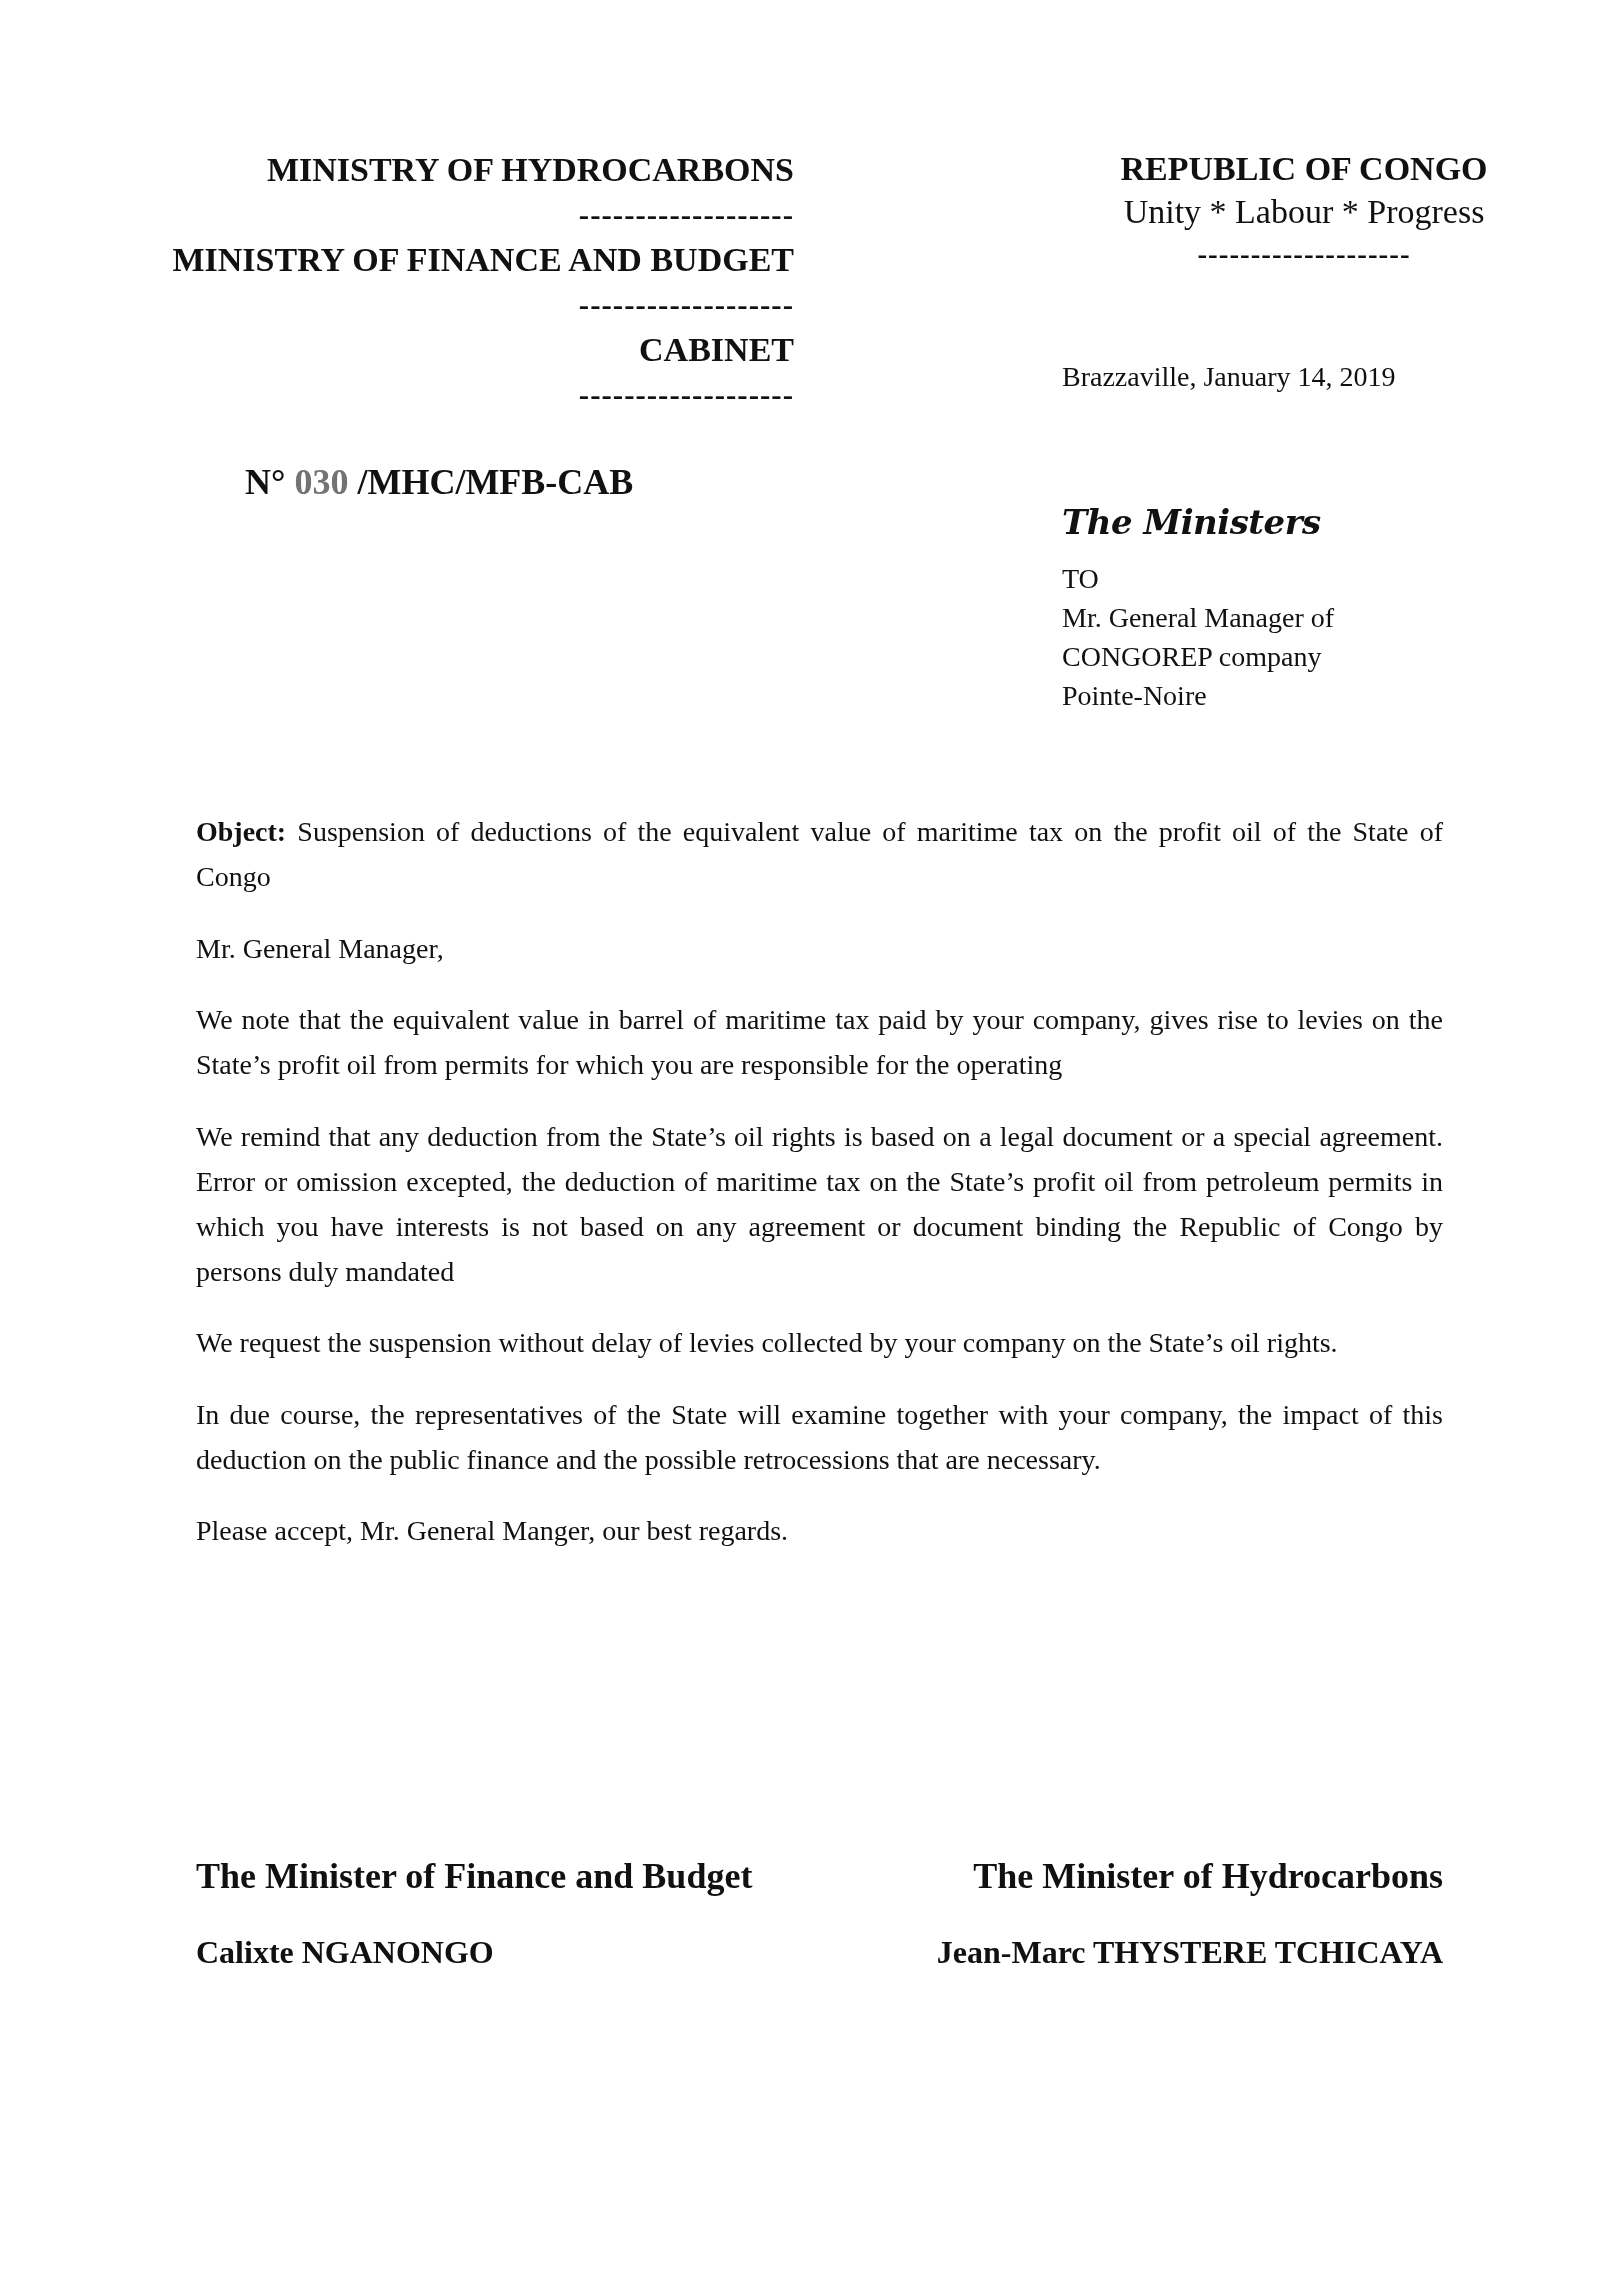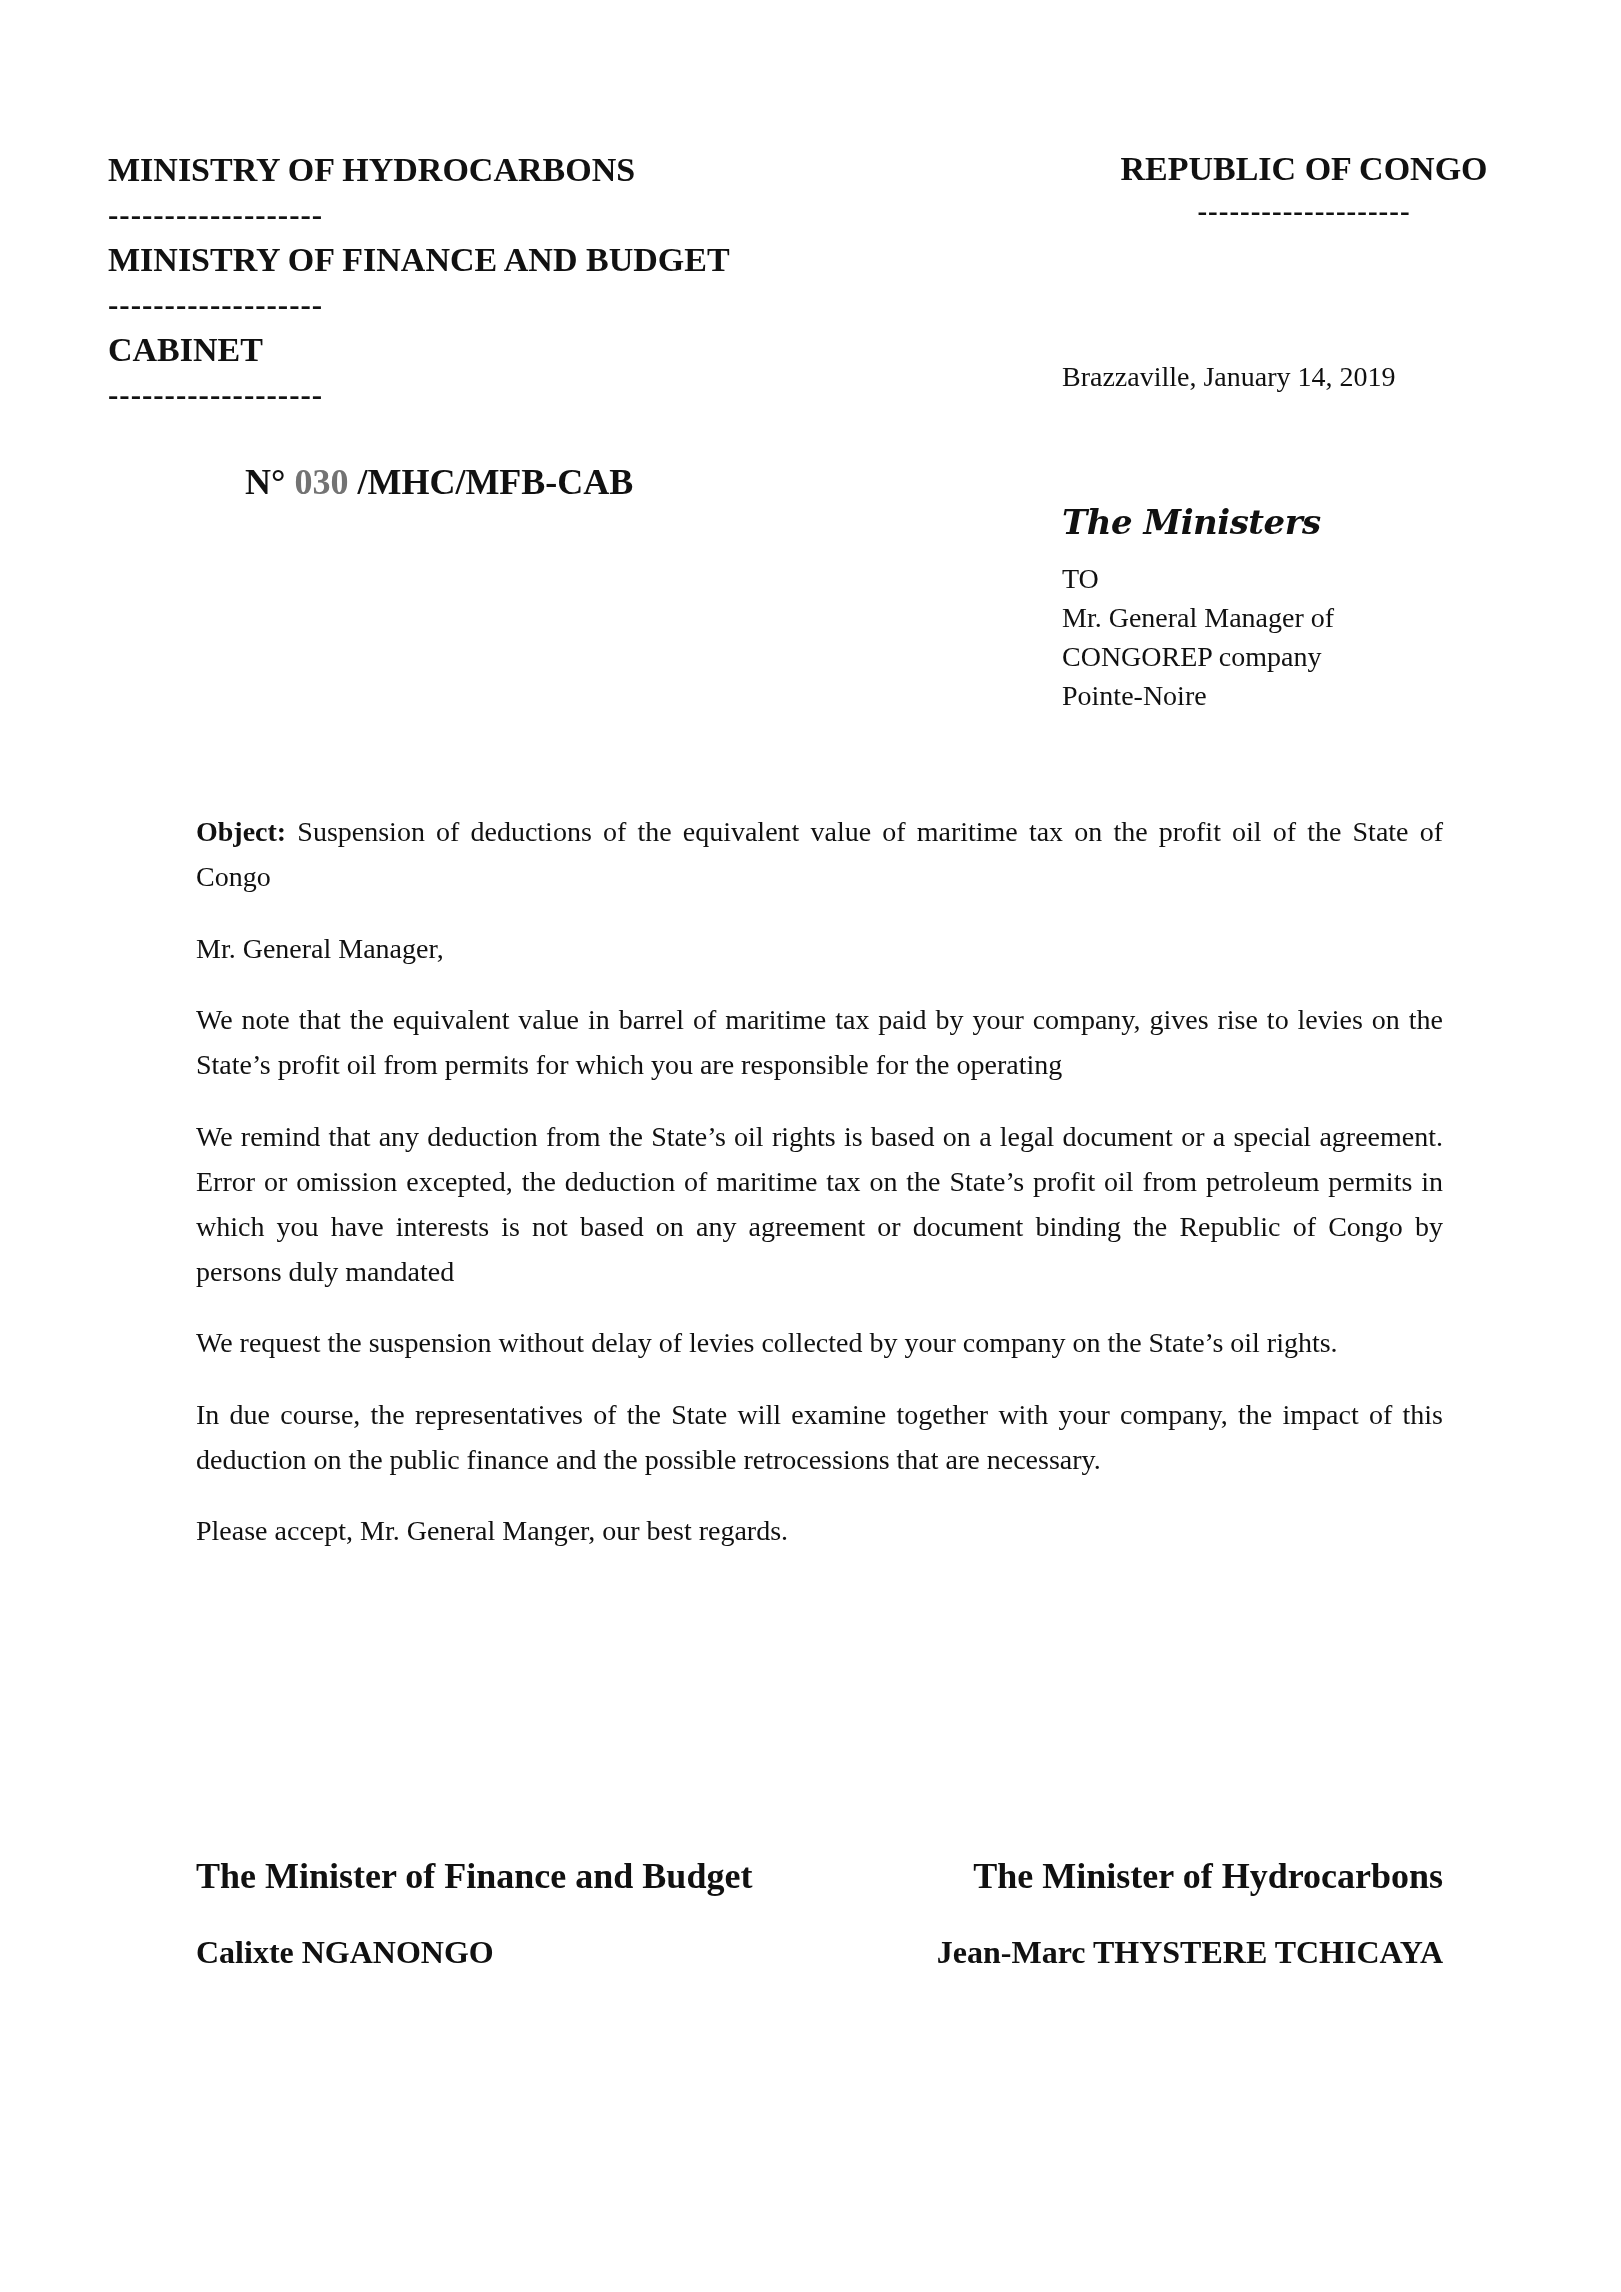--- a/index.html
+++ b/index.html
@@ -1,19 +1,19 @@
 <!DOCTYPE html>
 <html><head>
 <meta charset="utf-8">
 <style>
   html, body { margin: 0; padding: 0; background: #ffffff; }
   body { width: 1621px; height: 2293px; position: relative; overflow: hidden;
          font-family: "Liberation Serif", "DejaVu Serif", serif; color: #111111; }
   .abs { position: absolute; }
-  .hdr-left { left: 108px; width: 686px; top: 147px; text-align: left; }
+  .hdr-left { left: 108px; width: 686px; top: 147px; text-align: right; }
   .hdr-left .line { font-weight: bold; font-size: 34px; line-height: 45px; height: 45px; }
   .hdr-left .dash { font-weight: bold; font-size: 31px; line-height: 45px; height: 45px; letter-spacing: 1px; }
   .ref { left: 245px; top: 461px; font-weight: bold; font-size: 36px; }
   .ref .num { color: #737373; }
   .hdr-right { left: 1059px; width: 490px; top: 147px; text-align: center; }
   .hdr-right .title { font-weight: bold; font-size: 34px; line-height: 43px; }
   .hdr-right .motto { font-size: 34px; line-height: 43px; }
   .hdr-right .dash { font-weight: bold; font-size: 29px; line-height: 43px; letter-spacing: 1px; }
   .date { left: 1062px; top: 361px; font-size: 28px; }
   .ministers { left: 1062px; top: 502px; font-size: 34px; font-style: italic; font-weight: bold;
@@ -43,20 +43,21 @@
 </div>
 
 <div class="abs ref">
   <span>N°</span>
   <span class="num">030</span>
   <span>/MHC/MFB-CAB</span>
 </div>
 
 <div class="abs hdr-right">
   <div class="title">REPUBLIC OF CONGO</div>
+  <div class="motto">Unity * Labour * Progress</div>
   <div class="dash">--------------------</div>
 </div>
 
 <div class="abs date">Brazzaville, January 14, 2019</div>
 
 <div class="abs ministers">The Ministers</div>
 
 <div class="abs addr">
   <div>TO</div>
   <div>Mr. General Manager of</div>

